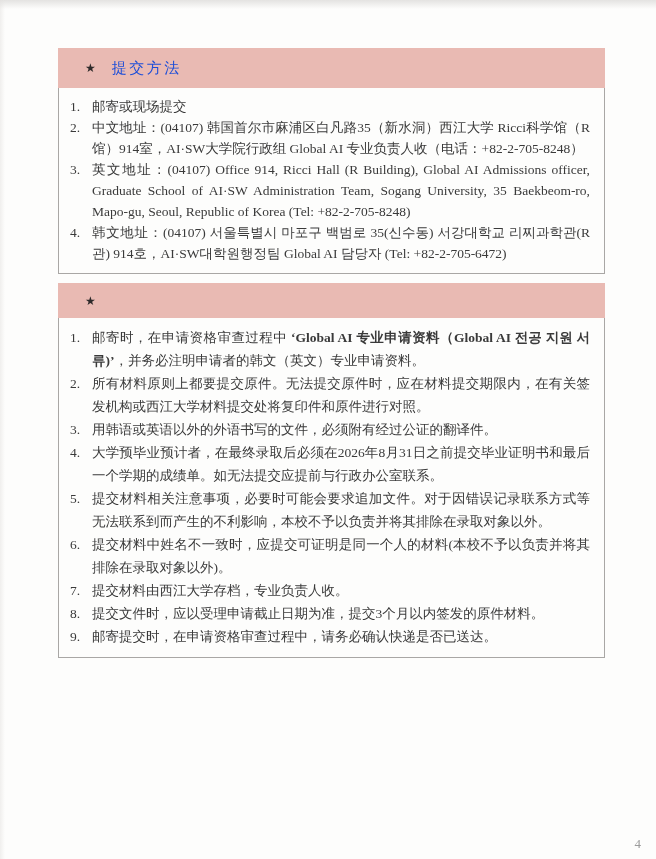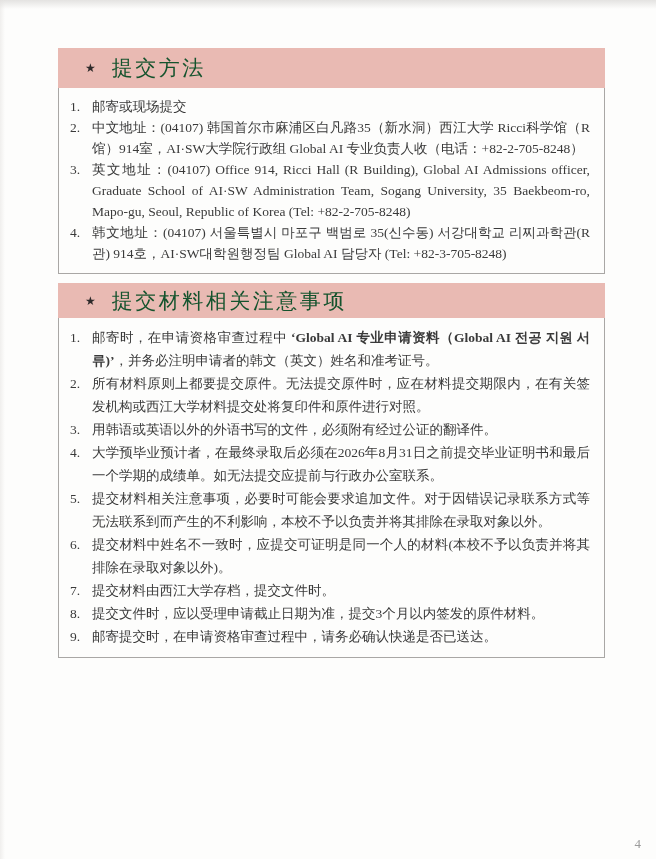--- a/index.html
+++ b/index.html
@@ -23,21 +23,21 @@
   .box-1{top:48px;}
   .box-2{top:283px;}
   .box-header{
     background:var(--header-bg,#e9bab3);
     display:flex;align-items:center;
     padding-left:27px;box-sizing:border-box;
   }
   .box-1 .box-header{height:40px;}
   .box-2 .box-header{height:35px;}
   .star{font-size:12px;color:#2e2a2a;margin-right:16px;line-height:1;}
-  .box-title{font-size:21px;color:#14532d;letter-spacing:2.5px;}
+  .box-title{font-size:15px;color:#1d4ed8;letter-spacing:2.5px;}
   .box-body{
     border:1px solid var(--border,#aaa8a6);border-top:none;
     background:#fdfdfc;
     padding:8px 14px 9px 10px;box-sizing:border-box;
   }
   .li{display:flex;font-size:13.5px;}
   .box-1 .li{line-height:21px;}
   .box-2 .li{line-height:23px;}
   .li .num{flex:none;width:22px;padding-left:1px;}
   .li .txt{flex:1;text-align:justify;}
@@ -67,34 +67,33 @@
       <div class="li">
         <span class="num">2.</span>
         <span class="txt">中文地址：(04107) 韩国首尔市麻浦区白凡路35（新水洞）西江大学 Ricci科学馆（R馆）914室，AI·SW大学院行政组 Global AI 专业负责人收（电话：+82-2-705-8248）</span>
       </div>
       <div class="li">
         <span class="num">3.</span>
         <span class="txt">英文地址：(04107) Office 914, Ricci Hall (R Building), Global AI Admissions officer, Graduate School of AI·SW Administration Team, Sogang University, 35 Baekbeom-ro, Mapo-gu, Seoul, Republic of Korea (Tel: +82-2-705-8248)</span>
       </div>
       <div class="li">
         <span class="num">4.</span>
-        <span class="txt">韩文地址：(04107) 서울특별시 마포구 백범로 35(신수동) 서강대학교 리찌과학관(R관) 914호，AI·SW대학원행정팀 Global AI 담당자 (Tel: +82-3-705-8248)</span>
+        <span class="txt">韩文地址：(04107) 서울특별시 마포구 백범로 35(신수동) 서강대학교 리찌과학관(R관) 914호，AI·SW대학원행정팀 Global AI 담당자 (Tel: +82-2-705-6472)</span>
       </div>
     </div>
   </div>
 
   <div class="box box-2">
     <div class="box-header">
       <span class="star">★</span>
-      <span class="box-title">提交材料相关注意事项</span>
     </div>
     <div class="box-body">
       <div class="li">
         <span class="num">1.</span>
-        <span class="txt"><span>邮寄时，在申请资格审查过程中 </span><b>‘Global AI 专业申请资料（Global AI 전공 지원 서류)’</b><span>，并务必注明申请者的韩文（英文）姓名和准考证号。</span></span>
+        <span class="txt"><span>邮寄时，在申请资格审查过程中 </span><b>‘Global AI 专业申请资料（Global AI 전공 지원 서류)’</b><span>，并务必注明申请者的韩文（英文）专业申请资料。</span></span>
       </div>
       <div class="li">
         <span class="num">2.</span>
         <span class="txt">所有材料原则上都要提交原件。无法提交原件时，应在材料提交期限内，在有关签发机构或西江大学材料提交处将复印件和原件进行对照。</span>
       </div>
       <div class="li">
         <span class="num">3.</span>
         <span class="txt">用韩语或英语以外的外语书写的文件，必须附有经过公证的翻译件。</span>
       </div>
       <div class="li">
@@ -104,21 +103,21 @@
       <div class="li">
         <span class="num">5.</span>
         <span class="txt">提交材料相关注意事项，必要时可能会要求追加文件。对于因错误记录联系方式等无法联系到而产生的不利影响，本校不予以负责并将其排除在录取对象以外。</span>
       </div>
       <div class="li">
         <span class="num">6.</span>
         <span class="txt">提交材料中姓名不一致时，应提交可证明是同一个人的材料(本校不予以负责并将其排除在录取对象以外)。</span>
       </div>
       <div class="li">
         <span class="num">7.</span>
-        <span class="txt">提交材料由西江大学存档，提交文件时。</span>
+        <span class="txt">提交材料由西江大学存档，专业负责人收。</span>
       </div>
       <div class="li">
         <span class="num">8.</span>
         <span class="txt">提交文件时，应以受理申请截止日期为准，提交3个月以内签发的原件材料。</span>
       </div>
       <div class="li">
         <span class="num">9.</span>
         <span class="txt">邮寄提交时，在申请资格审查过程中，请务必确认快递是否已送达。</span>
       </div>
     </div>

